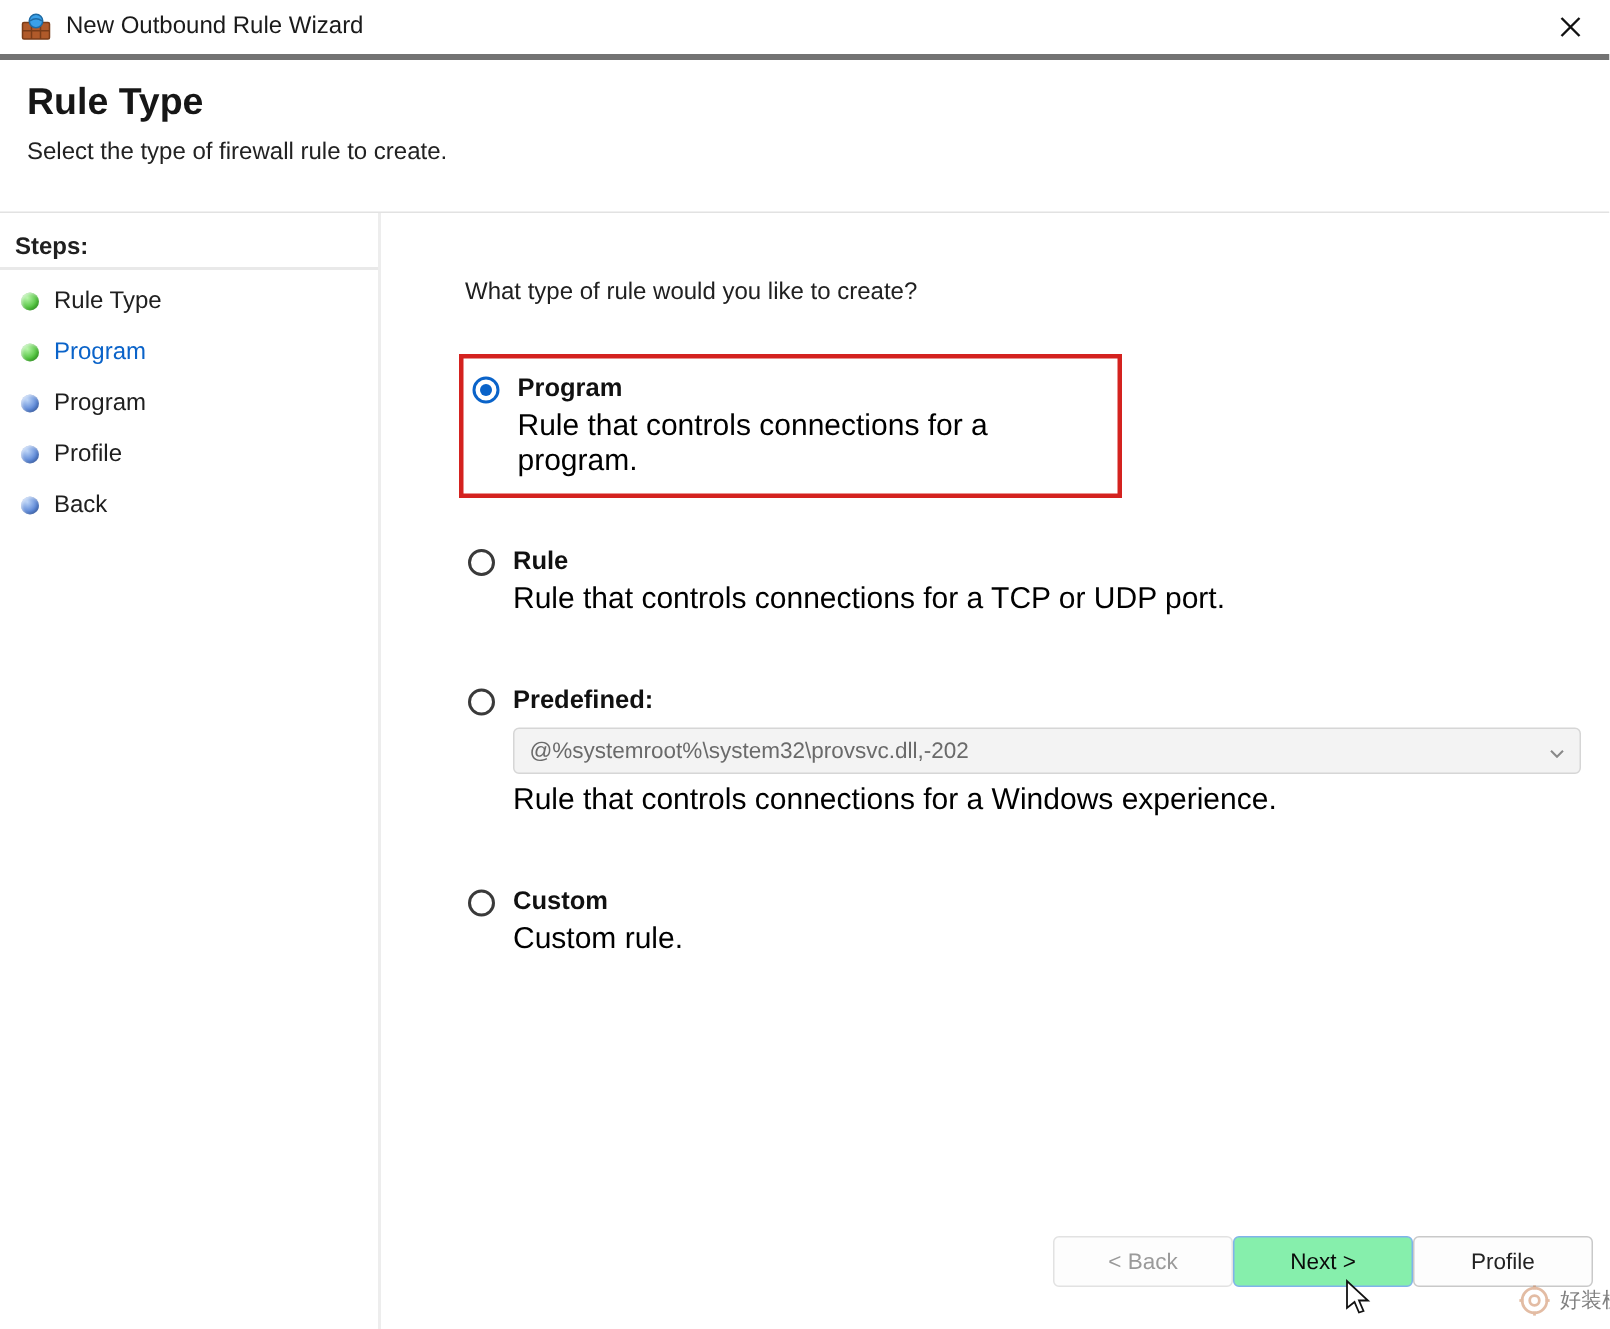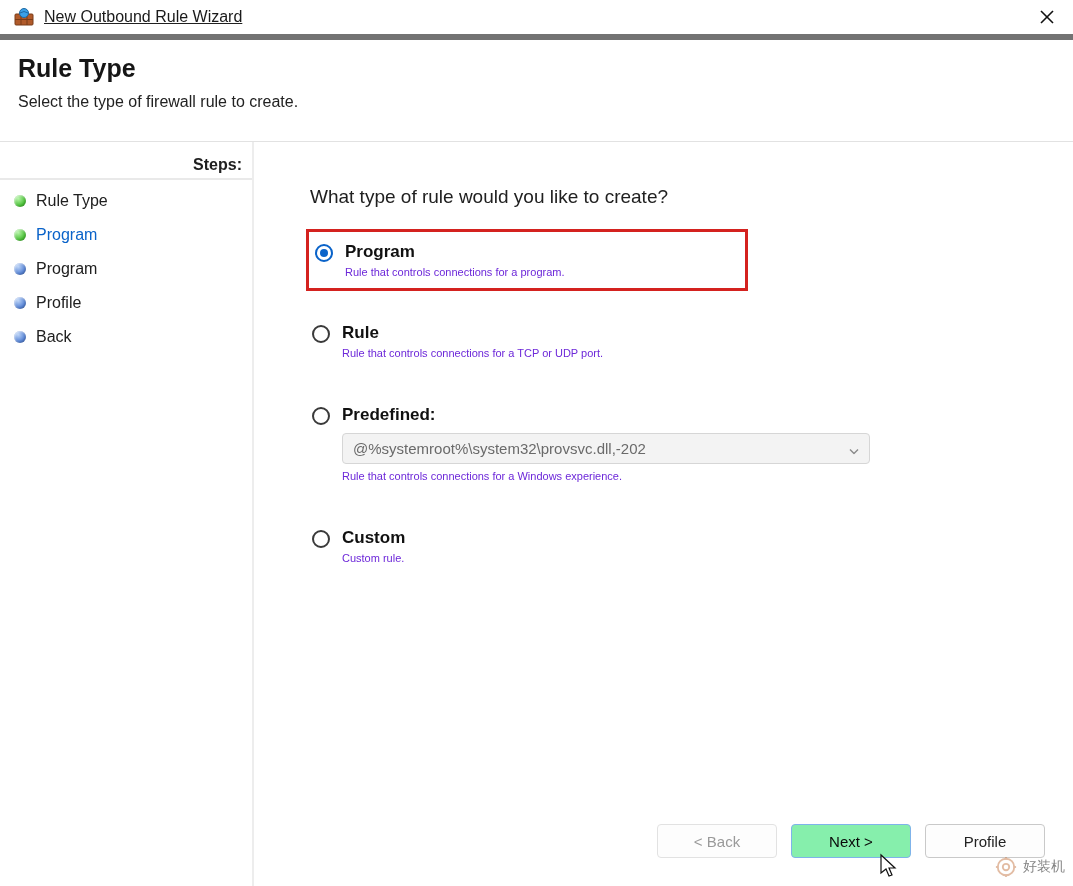--- a/index.html
+++ b/index.html
@@ -15,22 +15,21 @@
     overflow: hidden;
   }
 
   
   .titlebar {
     display: flex;
     align-items: center;
     justify-content: space-between;
     height: 40px;
     padding: 0 14px 0 14px;
-    border-bottom: 6px solid #737373;
-    text-decoration: underline;
+    border-bottom: 4px solid #737373;
   }
   .titlebar-left { display: flex; align-items: center; gap: 10px; }
   .app-icon {
     width: 20px; height: 20px;
     display: inline-flex; align-items: center; justify-content: center;
   }
   .title-text { font-size: 16px; color: #1a1a1a; }
   .close-x {
     width: 24px; height: 24px;
     display: inline-flex; align-items: center; justify-content: center;
@@ -64,21 +63,20 @@
     flex: 0 0 254px;
     border-right: 2px solid #ededed;
     padding: 10px 0 0 0;
   }
   .sidebar-heading {
     font-weight: 700;
     font-size: 16px;
     padding: 4px 10px 4px 10px;
     border-bottom: 2px solid #e9e9e9;
     margin-bottom: 4px;
-    text-align: right;
   }
   .step-item {
     display: flex;
     align-items: center;
     gap: 10px;
     padding: 8px 10px 8px 14px;
     font-size: 16px;
     cursor: pointer;
   }
   .step-dot {
@@ -92,22 +90,22 @@
   .step-label { }
   .step-item.current .step-label { color: #0a63c9; }
 
   
   .main {
     flex: 1;
     position: relative;
     padding: 44px 28px 0 56px;
   }
   .prompt {
-    font-size: 19px;
-    margin-bottom: 21px;
+    font-size: 16px;
+    margin-bottom: 32px;
   }
 
   .option {
     display: flex;
     align-items: flex-start;
     gap: 12px;
     margin-bottom: 34px;
     padding: 6px 8px 6px 2px;
   }
   .option .radio {
@@ -130,57 +128,56 @@
     background: #0a63c9;
   }
   .option .texts { flex: 1; }
   .option .opt-title {
     font-weight: 700;
     font-size: 17px;
     color: #111;
     margin-bottom: 4px;
   }
   .option .opt-desc {
-    font-size: 11px;
-    color: #6d28d9;
+    font-size: 20px;
+    color: #000000;
   }
 
   .option.highlight-box {
     border: 3px solid #d4221f;
     padding: 10px 12px 10px 6px;
     margin-left: -4px;
     width: 442px;
     margin-bottom: 26px;
   }
 
   .predef-select {
     margin-top: 8px;
     margin-bottom: 6px;
     border: 1px solid #d6d6d6;
     border-radius: 4px;
     background: #f3f3f3;
     color: #6a6a6a;
     font-size: 15px;
     padding: 6px 30px 6px 10px;
-    width: 528px;
+    width: 712px;
     position: relative;
   }
   .predef-select .chev {
     position: absolute;
     right: 10px; top: 50%;
     transform: translateY(-50%);
   }
 
   
   .footer {
     position: absolute;
     right: 28px;
     bottom: 28px;
     display: flex;
-    gap: 14px;
   }
   .btn {
     min-width: 120px;
     height: 34px;
     border: 1px solid #c9c9c9;
     background: #fdfdfd;
     border-radius: 4px;
     font-size: 15px;
     display: inline-flex;
     align-items: center;

